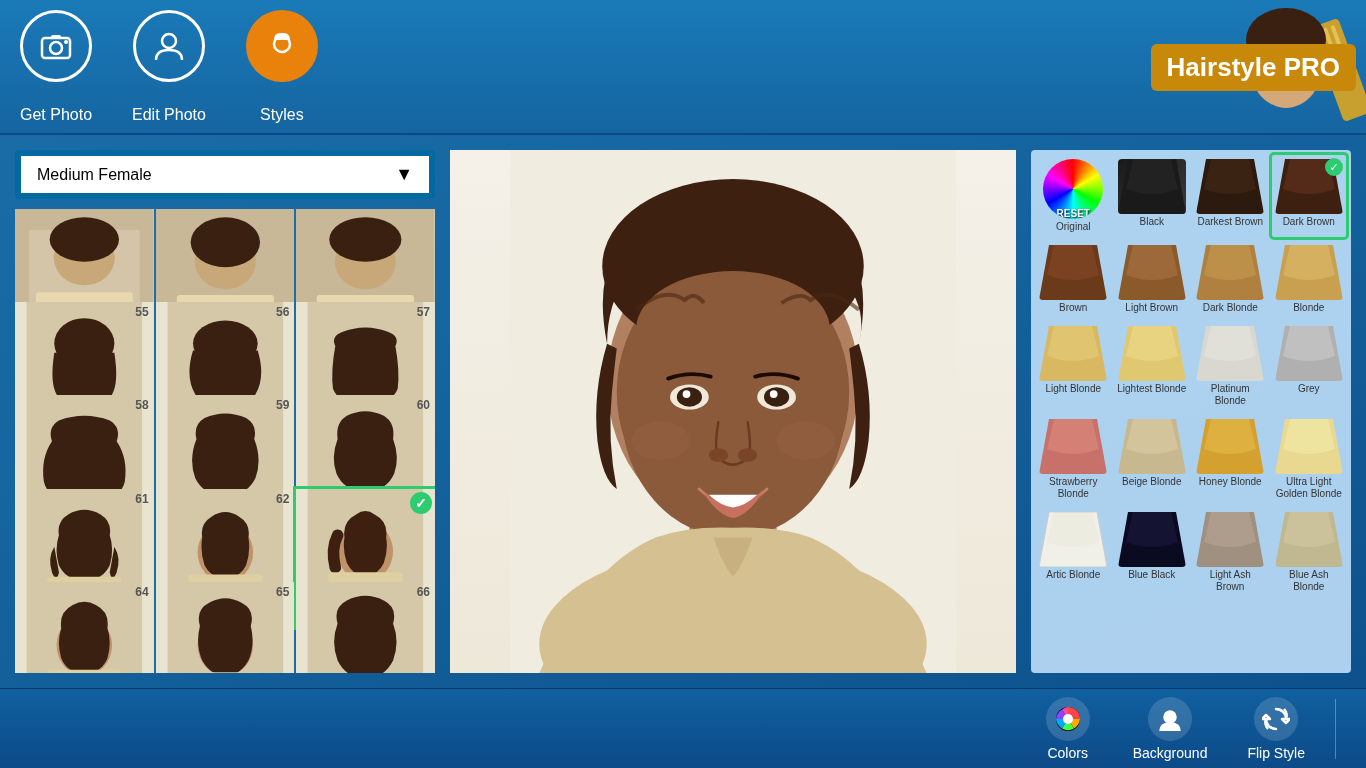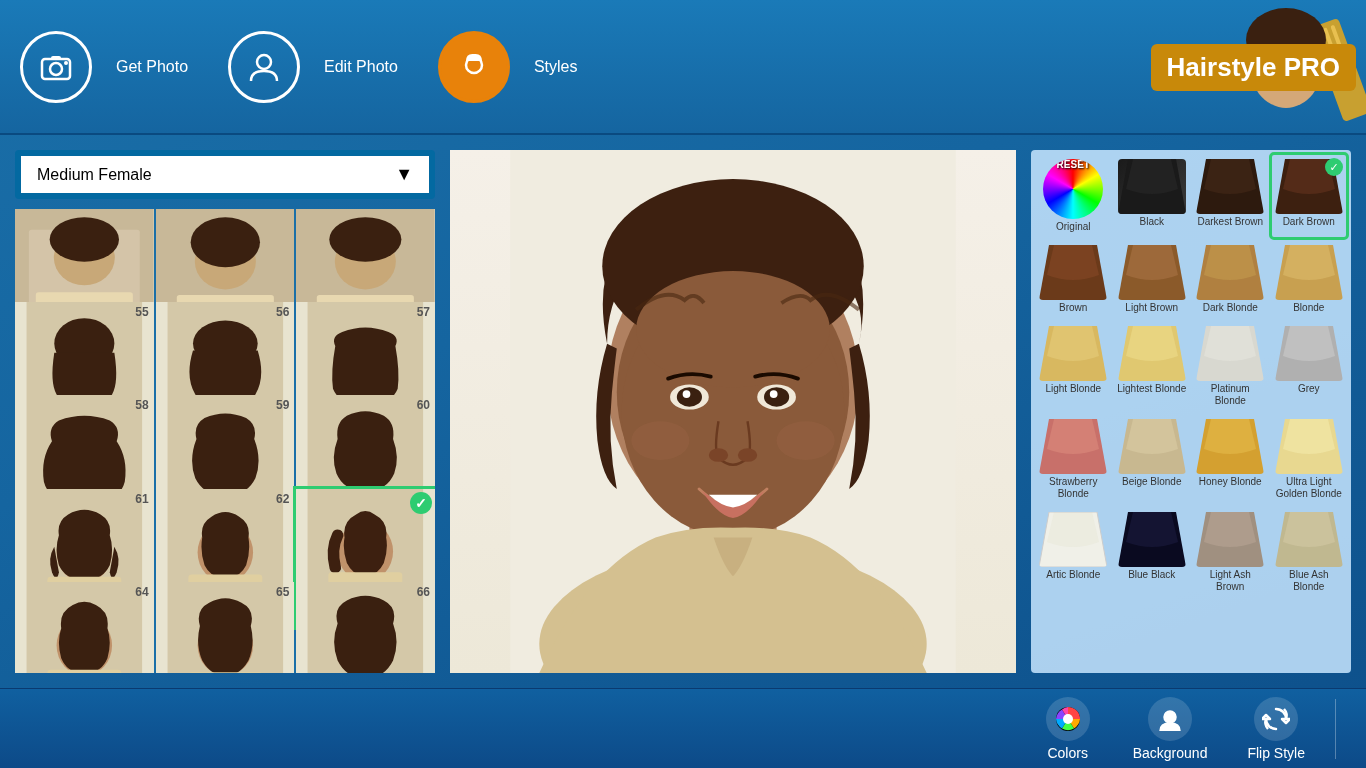--- a/index.html
+++ b/index.html
@@ -22,21 +22,21 @@
       padding: 0 20px;
       position: relative;
     }
     .header-nav {
       display: flex;
       gap: 40px;
       align-items: center;
     }
     .nav-item {
       display: flex;
-      flex-direction: row;
+      flex-direction: column;
       align-items: center;
       color: white;
       cursor: pointer;
       gap: 24px;
     }
     .nav-icon-circle {
       width: 72px;
       height: 72px;
       border-radius: 50%;
       border: 3px solid white;
@@ -559,21 +559,21 @@
 
         <path d="M210 400 Q220 430 230 440 Q240 430 250 400" fill="#c8b080"></path>
       </svg>
     </div>
   </div>
 
   <div class="colors-panel">
     <div class="color-grid">
 
       <div class="color-swatch reset-swatch">
-        <div class="swatch-img" style="border-radius:50%; background: conic-gradient(red 0deg, yellow 60deg, lime 120deg, cyan 180deg, blue 240deg, magenta 300deg, red 360deg); width:60px;height:60px;display:flex;align-items:flex-start;justify-content:center;">
+        <div class="swatch-img" style="border-radius:50%; background: conic-gradient(red 0deg, yellow 60deg, lime 120deg, cyan 180deg, blue 240deg, magenta 300deg, red 360deg); width:60px;height:60px;display:flex;align-items:flex-end;justify-content:center;">
           <span style="font-size:10px;font-weight:bold;color:white;text-shadow:1px 1px 2px black;">RESET</span>
         </div>
         <span class="swatch-label">Original</span>
       </div>
 
       <div class="color-swatch">
         <div class="swatch-img hair-black">
           <svg width="100%" height="100%" viewBox="0 0 68 55">
               <path d="M10 0 L58 0 L68 55 L0 55 Z" fill="#1a1a1a"></path>
               <path d="M15 0 L53 0 L60 30 Q34 40 8 30 Z" fill="#2a2a2a" opacity="0.5"></path>

